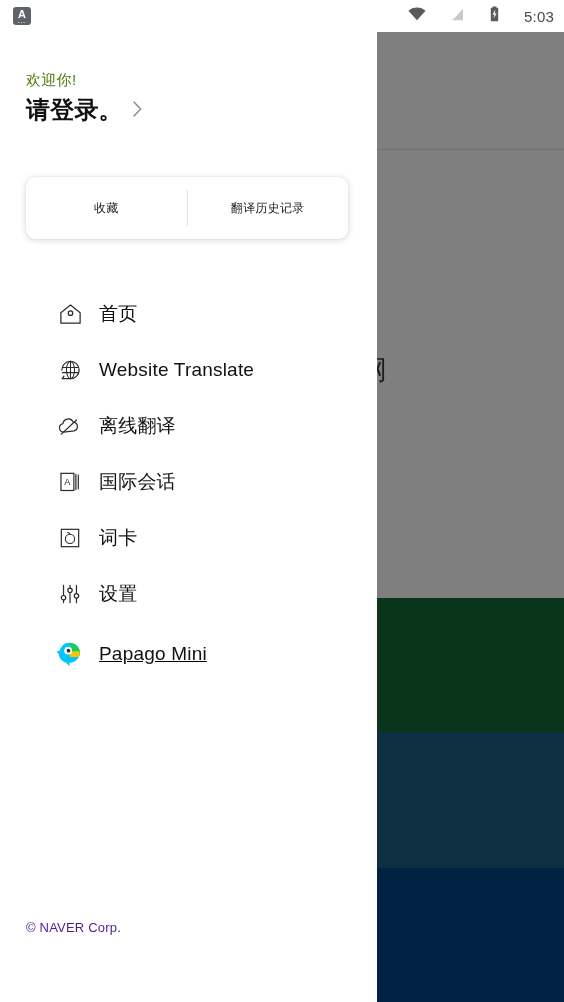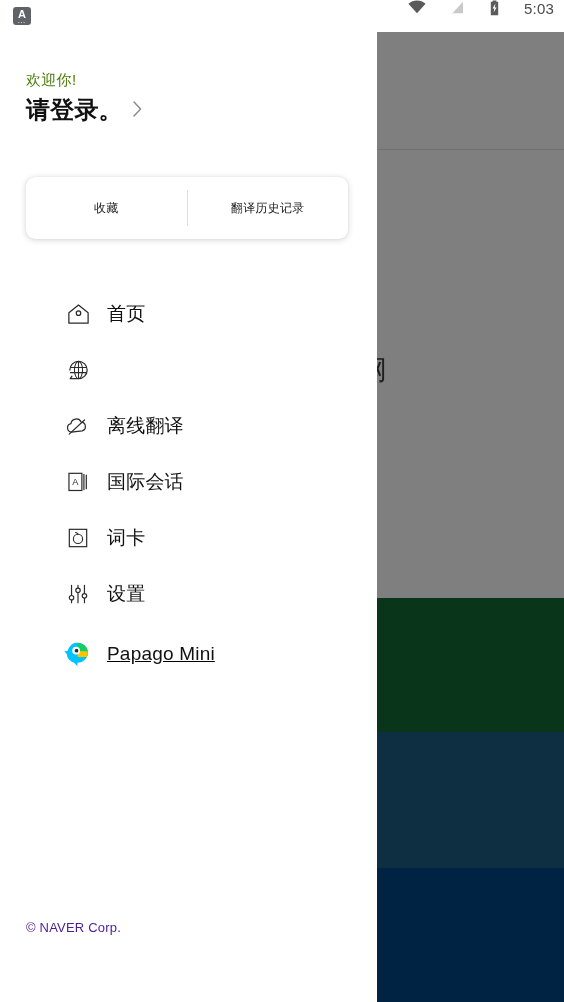--- a/index.html
+++ b/index.html
@@ -103,21 +103,21 @@
     width: 18px;
     font-size: 6px;
     line-height: 5px;
     letter-spacing: 1px;
   }
   .sb-right {
     position: absolute;
     right: 10px; top: 0;
     height: 32px;
     display: flex;
-    align-items: flex-start;
+    align-items: center;
     gap: 24px;
   }
   .sb-clock {
     font-size: 15px;
     color: #4a4a4a;
     letter-spacing: 0.2px;
   }
 
   
   .drawer {
@@ -181,21 +181,21 @@
   }
   .card-div {
     width: 1px;
     margin: 13px 0;
     background: #e0e0e0;
   }
 
   
   .menu {
     position: absolute;
-    left: 16px; top: 254px;
+    left: 8px; top: 254px;
     width: 415px;
     padding-left: 24px;
   }
   .menu-item {
     position: relative;
     height: 56px;
     display: flex;
     align-items: center;
     padding-left: 23px;
     cursor: pointer;
@@ -293,20 +293,21 @@
       </div>
 
       <div class="menu-item">
         <span class="menu-icon">
           <svg width="25" height="25" viewBox="0 0 26 26" fill="none" aria-hidden="true">
             <path d="M4 12.5 a9 9 0 1 1 9 9 h-8.6 l1.8 -2.6" stroke="#2b2b2b" stroke-width="1.3" fill="none" stroke-linejoin="round" stroke-linecap="round"></path>
             <ellipse cx="13" cy="12.5" rx="4.2" ry="9" stroke="#2b2b2b" stroke-width="1.1" fill="none"></ellipse>
             <path d="M4.2 9.8 H21.8 M4.2 15.2 H21.8 M13 3.5 V21.5" stroke="#2b2b2b" stroke-width="1.1" fill="none"></path>
           </svg>
         </span>
+        <span class="menu-label">Website Translate</span>
       </div>
 
       <div class="menu-item">
         <span class="menu-icon">
           <svg width="26" height="26" viewBox="0 0 28 26" fill="none" aria-hidden="true">
             <path d="M7 19.5 a4.6 4.6 0 0 1 -0.6 -9.1 a5.8 5.8 0 0 1 11 -1.6 a4.8 4.8 0 0 1 1.1 9.4 Z" stroke="#2b2b2b" stroke-width="1.3" fill="none" stroke-linejoin="round"></path>
             <path d="M4.5 21.8 L21 6.5" stroke="#2b2b2b" stroke-width="1.3" stroke-linecap="round"></path>
           </svg>
         </span>
         <span class="menu-label">离线翻译</span>

